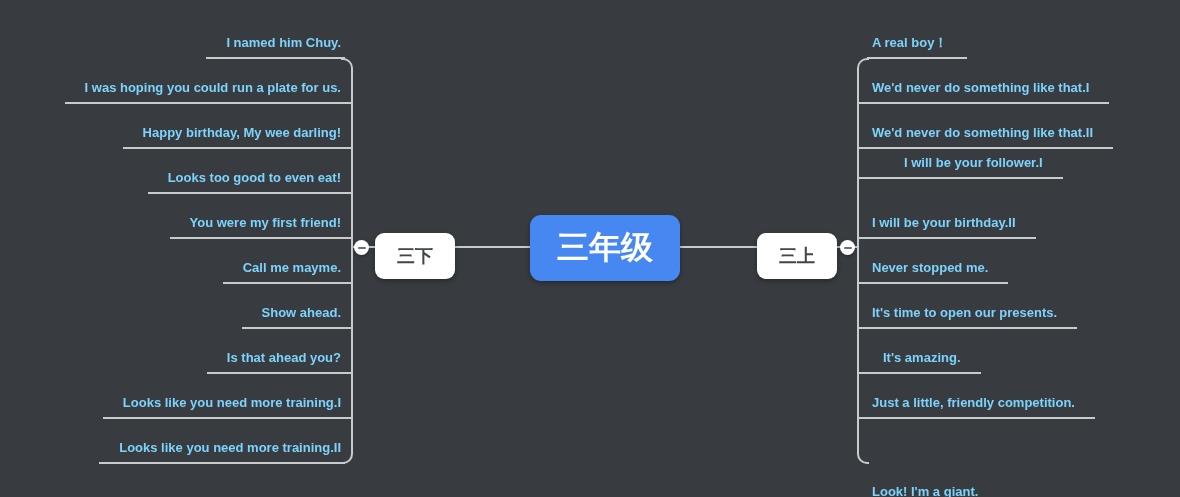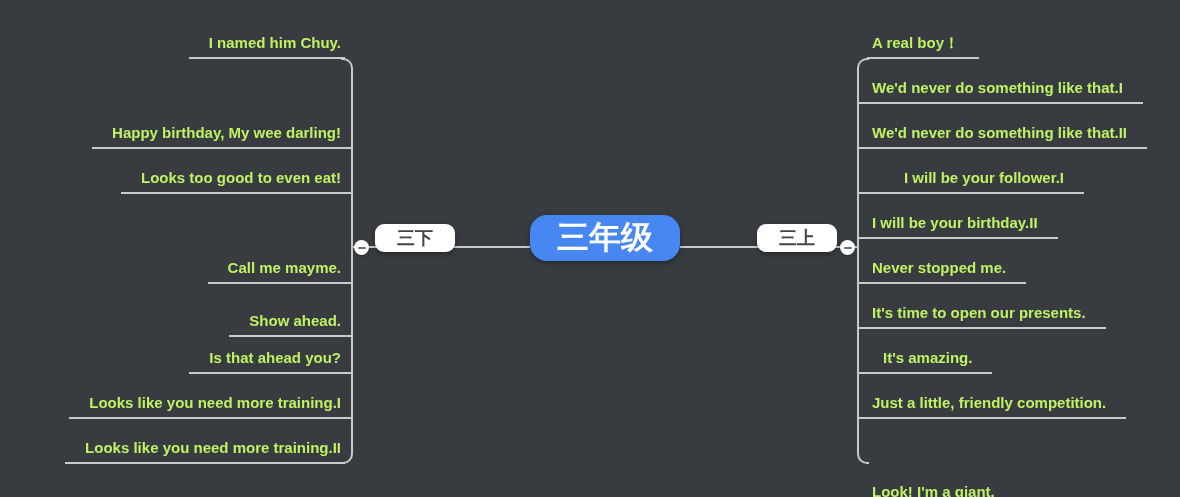--- a/index.html
+++ b/index.html
@@ -22,44 +22,44 @@
   .trunk-right{
     left:857px;
     border-top:2px solid #c8cbcc;border-bottom:2px solid #c8cbcc;border-left:2px solid #c8cbcc;
     border-top-left-radius:10px;border-bottom-left-radius:10px;
   }
 
   
   .topic{
     position:absolute;z-index:2;
     height:27px;line-height:25px;
-    font-size:15px;font-weight:700;color:#bef264;
+    font-size:13px;font-weight:700;color:#7dd3fc;
     border-bottom:2px solid #c8cbcc;
     white-space:nowrap;
   }
   .topic.left{right:827px;padding:0 12px 0 20px;text-align:right;}
   .topic.left.cap{right:835px;padding-right:4px;}
   .topic.right{left:859px;padding:0 20px 0 13px;text-align:left;}
   .topic.right.cap{left:867px;padding-left:5px;}
 
   
   .node{
     position:absolute;z-index:3;
     display:flex;align-items:center;justify-content:center;
     border-radius:9px;box-shadow:0 2px 5px rgba(0,0,0,.35);
   }
   .node.branch{
     background:#ffffff;color:#41464a;
     font-size:18px;font-weight:600;
-    width:80px;height:28px;top:224px;
+    width:80px;height:46px;top:233px;
   }
   .node.root{
     background:#4687f2;color:#ffffff;
     font-size:32px;font-weight:600;
-    width:150px;height:46px;left:530px;top:215px;border-radius:17px;
+    width:150px;height:66px;left:530px;top:215px;border-radius:11px;
   }
   #branch-left{left:375px;}
   #branch-right{left:757px;}
 
   
   .collapse{
     position:absolute;z-index:4;top:240px;
     width:15px;height:15px;border-radius:50%;
     background:#ffffff;box-shadow:0 1px 3px rgba(0,0,0,.35);
     display:flex;align-items:center;justify-content:center;cursor:pointer;
@@ -72,32 +72,34 @@
 <body>
 
 <div class="canvas">
 
   <div class="hline" style="left:353px;top:246px;width:177px;"></div>
   <div class="hline" style="left:680px;top:246px;width:179px;"></div>
   <div class="trunk trunk-left"></div>
   <div class="trunk trunk-right"></div>
 
   <div class="topic left cap" style="top:30px;">I named him Chuy.</div>
+  <div class="topic left" style="top:75px;">I was hoping you could run a plate for us.</div>
   <div class="topic left" style="top:120px;">Happy birthday, My wee darling!</div>
   <div class="topic left" style="top:165px;">Looks too good to even eat!</div>
+  <div class="topic left" style="top:210px;">You were my first friend!</div>
   <div class="topic left" style="top:255px;text-align:center;">Call me mayme.</div>
-  <div class="topic left" style="top:308px;">Show ahead.</div>
+  <div class="topic left" style="top:300px;">Show ahead.</div>
   <div class="topic left" style="top:345px;">Is that ahead you?</div>
   <div class="topic left" style="top:390px;">Looks like you need more training.I</div>
   <div class="topic left cap" style="top:435px;">Looks like you need more training.II</div>
 
   <div class="topic right cap" style="top:30px;">A real boy！</div>
   <div class="topic right" style="top:75px;">We'd never do something like that.I</div>
   <div class="topic right" style="top:120px;">We'd never do something like that.II</div>
-  <div class="topic right" style="top:165px;padding-left:45px;">I will be your follower.I</div>
+  <div class="topic right" style="top:150px;padding-left:45px;">I will be your follower.I</div>
   <div class="topic right" style="top:210px;">I will be your birthday.II</div>
   <div class="topic right" style="top:255px;">Never stopped me.</div>
   <div class="topic right" style="top:300px;">It's time to open our presents.</div>
   <div class="topic right" style="top:345px;padding-left:24px;">It's amazing.</div>
   <div class="topic right" style="top:390px;">Just a little, friendly competition.</div>
   <div class="topic right cap" style="top:435px;margin-top:44px;">Look! I'm a giant.</div>
 
   <div class="node branch" id="branch-left">三下</div>
   <div class="node branch" id="branch-right">三上</div>
 

